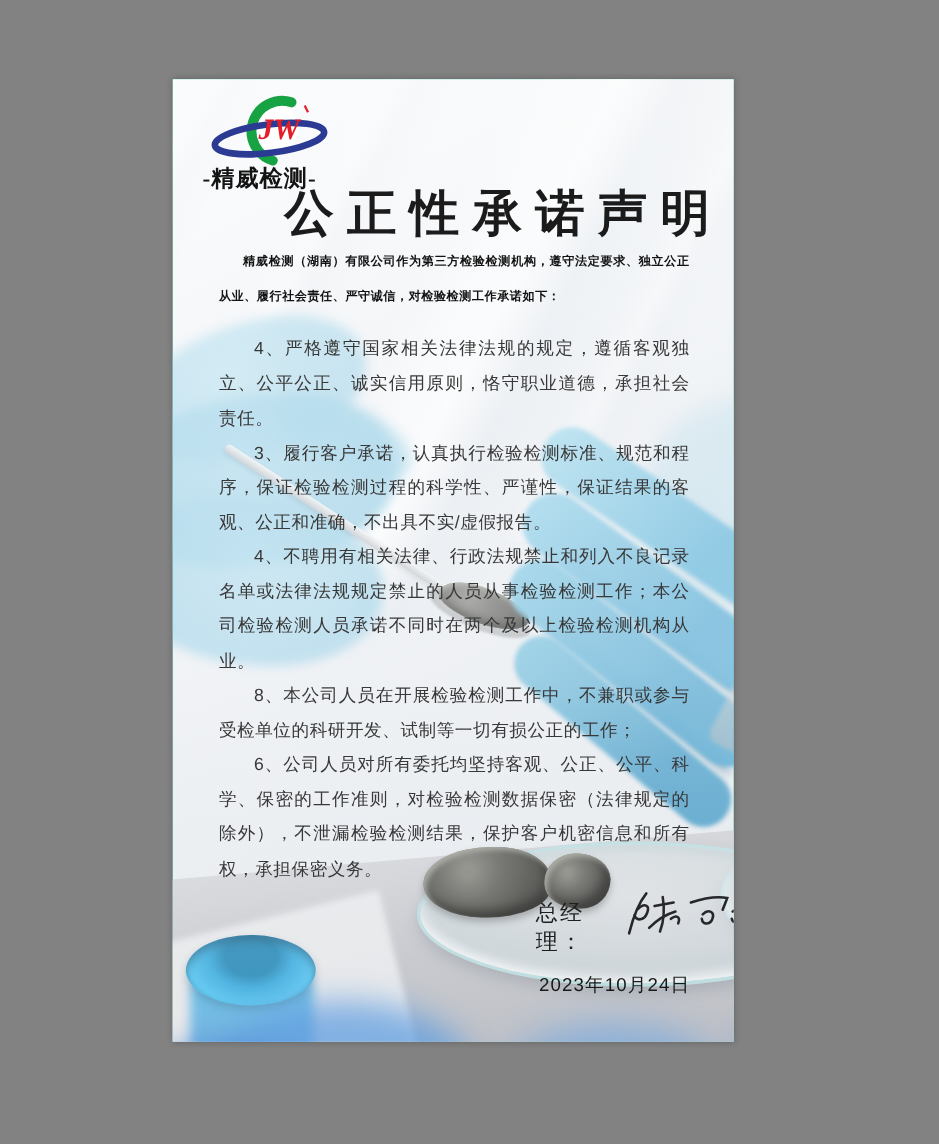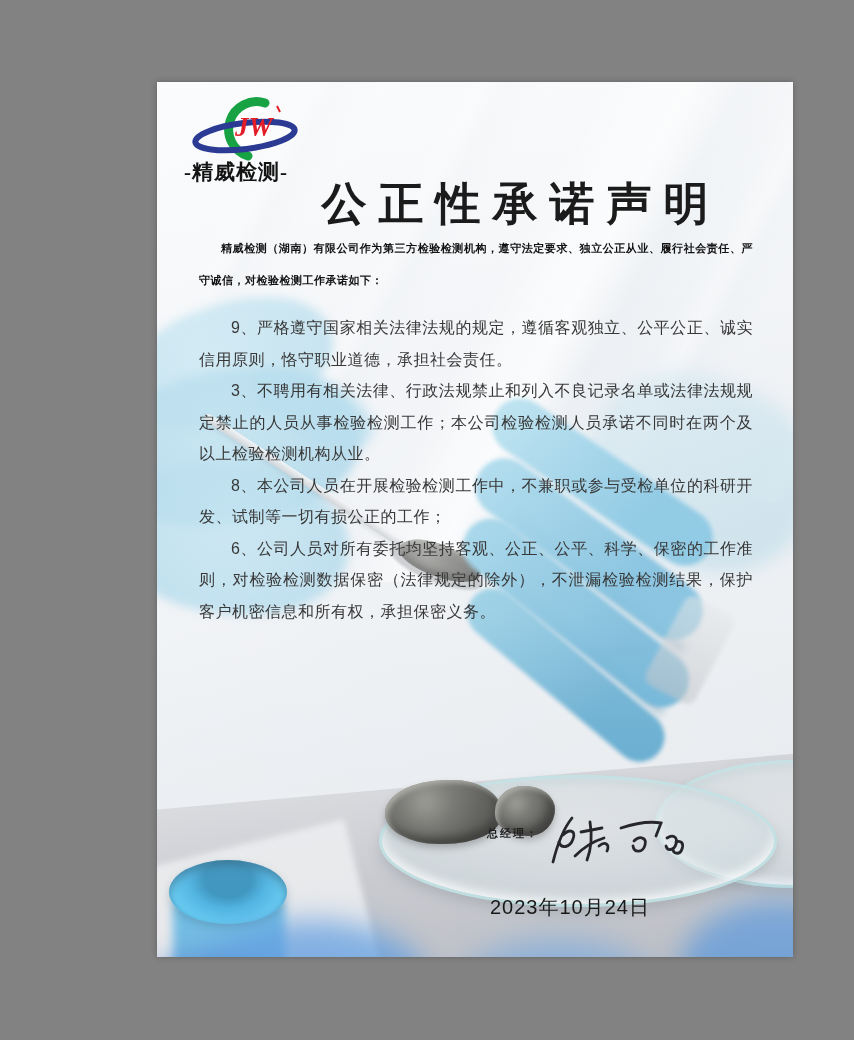--- a/index.html
+++ b/index.html
@@ -4,21 +4,21 @@
 <style>
   html,body{margin:0;padding:0;}
   body{
     width:854px;height:1040px;
     background:#828282;
     position:relative;
     font-family:"Liberation Sans", sans-serif;
     overflow:hidden;
   }
   .page{
-    position:absolute;left:157px;top:82px;width:636px;height:875px;
+    position:absolute;left:157px;top:72px;width:510px;height:875px;
     background:#5eead4;
     overflow:hidden;
     box-shadow:0 0 6px rgba(0,0,0,.25);
   }
   
   .photo{position:absolute;inset:0;z-index:0;}
   .photo *{position:absolute;}
   .bg-base{inset:0;background:linear-gradient(150deg,#fbfcfd 0%,#f2f4f7 30%,#eaedf1 55%,#e2e6ea 100%);}
   .sheen1{top:-20px;right:-40px;width:480px;height:520px;
     background:linear-gradient(118deg,rgba(255,255,255,0) 34%,rgba(255,255,255,.95) 46%,rgba(222,228,234,.55) 53%,rgba(255,255,255,0) 64%);}
@@ -91,23 +91,23 @@
     font-family:"Liberation Serif",serif;font-weight:900;font-size:21px;color:#131313;letter-spacing:1px;}
   .title{position:absolute;left:0;right:0;top:92px;text-align:center;padding-left:92px;
     font-family:"Liberation Serif",serif;font-weight:900;font-size:45px;color:#1b1b1b;letter-spacing:12px;}
   .bodytext{position:absolute;left:42px;right:40px;top:150px;}
   .intro{margin:0;font-size:11px;line-height:32px;font-weight:bold;color:#121212;
     text-indent:2em;text-align:justify;letter-spacing:.5px;}
   .points{margin-top:16px;}
   .points p{margin:0;font-size:16px;line-height:31.5px;color:#383838;font-weight:500;
     text-indent:2em;text-align:justify;letter-spacing:.5px;}
   .sign-row{position:absolute;left:330px;top:728px;display:flex;align-items:flex-start;}
-  .sign-label{font-size:11px;font-weight:700;color:#1f1f1f;letter-spacing:2px;padding-top:16px;text-align:right;}
+  .sign-label{font-size:20px;font-weight:400;color:#1f1f1f;letter-spacing:2px;padding-top:16px;}
   .sign-svg{margin-left:2px;}
-  .date-row{position:absolute;left:333px;top:812px;font-size:20px;color:#191919;letter-spacing:1px;}
+  .date-row{position:absolute;left:333px;top:812px;font-size:17px;color:#191919;letter-spacing:1px;}
 </style>
 </head>
 <body>
 
 <div class="page">
 
   <div class="photo">
     <div class="bg-base"></div>
     <div class="sheen2"></div>
     <div class="sheen1"></div>
@@ -152,22 +152,23 @@
         <path d="M92 10 l3 6" stroke="#e31e28" stroke-width="2"></path>
       </svg>
     </div>
     <div class="logo-name">-精威检测-</div>
 
     <div class="title">公正性承诺声明</div>
 
     <div class="bodytext">
       <p class="intro">精威检测（湖南）有限公司作为第三方检验检测机构，遵守法定要求、独立公正从业、履行社会责任、严守诚信，对检验检测工作承诺如下：</p>
       <div class="points">
-        <p>9、严格遵守国家相关法律法规的规定，遵循客观独立、公平公正、诚实信用原则，恪守职业道德，承担社会责任。</p>
-        <p>3、不聘用有相关法律、行政法规禁止和列入不良记录名单或法律法规规定禁止的人员从事检验检测工作；本公司检验检测人员承诺不同时在两个及以上检验检测机构从业。</p>
+        <p>4、严格遵守国家相关法律法规的规定，遵循客观独立、公平公正、诚实信用原则，恪守职业道德，承担社会责任。</p>
+        <p>3、履行客户承诺，认真执行检验检测标准、规范和程序，保证检验检测过程的科学性、严谨性，保证结果的客观、公正和准确，不出具不实/虚假报告。</p>
+        <p>4、不聘用有相关法律、行政法规禁止和列入不良记录名单或法律法规规定禁止的人员从事检验检测工作；本公司检验检测人员承诺不同时在两个及以上检验检测机构从业。</p>
         <p>8、本公司人员在开展检验检测工作中，不兼职或参与受检单位的科研开发、试制等一切有损公正的工作；</p>
         <p>6、公司人员对所有委托均坚持客观、公正、公平、科学、保密的工作准则，对检验检测数据保密（法律规定的除外），不泄漏检验检测结果，保护客户机密信息和所有权，承担保密义务。</p>
       </div>
     </div>
 
     <div class="sign-row">
       <span class="sign-label">总经理：</span>
       <svg class="sign-svg" width="165" height="64" viewBox="0 0 165 64">
         <g fill="none" stroke="#17171c" stroke-width="2.8" stroke-linecap="round" opacity="0.92">
           <path d="M12 52 C16 36 23 18 31 8"></path>

